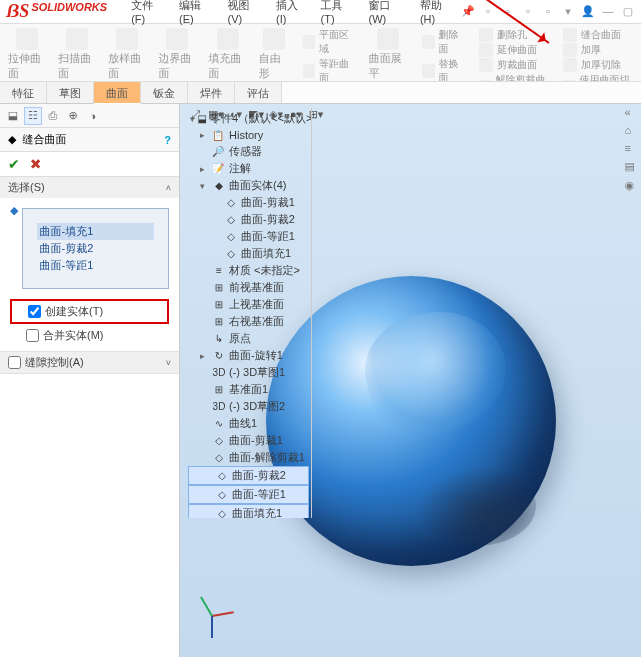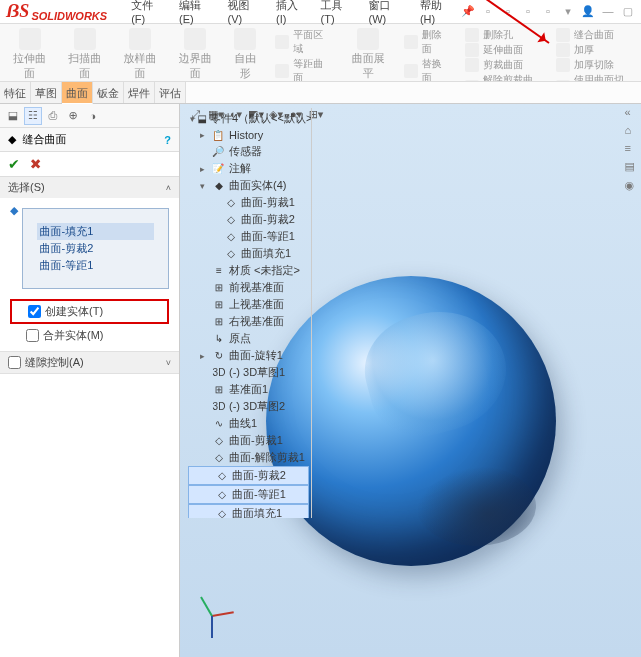--- a/index.html
+++ b/index.html
@@ -1,34 +1,34 @@
 <!DOCTYPE html>
 <html><head>
 <meta charset="utf-8">
 <style>
 * { margin: 0; padding: 0; box-sizing: border-box; font-family: "Microsoft YaHei", sans-serif; font-size: 11px; }
 body { width: 641px; height: 657px; background: #fff; overflow: hidden; position: relative; }
 
 .titlebar { height: 24px; display: flex; align-items: center; padding: 0 6px; border-bottom: 1px solid #ddd; }
-.logo { color: #d9261c; font-weight: bold; font-style: italic; font-size: 13px; display: flex; align-items: flex-end; gap: 2px; }
+.logo { color: #d9261c; font-weight: bold; font-style: italic; font-size: 13px; display: flex; align-items: flex-start; gap: 2px; }
 .logo .ds { font-size: 18px; font-family: serif; }
 .menubar { display: flex; gap: 2px; margin-left: 18px; }
 .menubar .mi { padding: 2px 6px; color: #444; cursor: pointer; }
 .right-ctrls { margin-left: auto; display: flex; gap: 6px; color: #999; }
 .right-ctrls span { width: 14px; text-align: center; }
 
 .ribbon { height: 58px; background: #f8f8f8; border-bottom: 1px solid #ddd; display: flex; align-items: flex-start; padding: 4px 8px; gap: 14px; overflow: hidden; }
-.ribbon-grp { display: flex; flex-direction: column; align-items: center; color: #999; font-size: 10px; min-width: 30px; text-align: center; }
+.ribbon-grp { display: flex; flex-direction: column; align-items: center; color: #999; font-size: 10px; min-width: 30px; }
 .ribbon-grp .ic { width: 22px; height: 22px; background: #eee; border-radius: 3px; margin-bottom: 1px; }
 .ribbon-col { display: flex; flex-direction: column; gap: 1px; justify-content: center; }
 .ribbon-col .row { display: flex; align-items: center; gap: 4px; color: #999; font-size: 10px; }
 .ribbon-col .row .ic { width: 14px; height: 14px; background: #eee; border-radius: 2px; }
 
 .tabs { height: 22px; background: #fcfcfc; display: flex; align-items: stretch; border-bottom: 1px solid #ccc; }
-.tab { padding: 4px 4px; border-right: 1px solid #ddd; color: #555; cursor: pointer; background: #f3f3f3; }
+.tab { padding: 4px 12px; border-right: 1px solid #ddd; color: #555; cursor: pointer; background: #f3f3f3; }
 .tab.active { background: #fdba74; border-bottom: 1px solid #fff; margin-bottom: -1px; }
 
 .workspace { display: flex; height: 553px; }
 
 .left-panel { width: 180px; border-right: 1px solid #ccc; background: #fff; display: flex; flex-direction: column; }
 .lp-toolbar { height: 24px; display: flex; align-items: center; gap: 2px; padding: 0 4px; border-bottom: 1px solid #ddd; background: #f8f8f8; }
 .lp-toolbar .ti { width: 18px; height: 18px; display: flex; align-items: center; justify-content: center; color: #666; border: 1px solid transparent; cursor: pointer; }
 .lp-toolbar .ti.active { border: 1px solid #aacaf1; background: #e4efff; }
 
 .pm-header { display: flex; align-items: center; gap: 6px; padding: 4px 8px; background: #f8f8f8; border-bottom: 1px solid #ddd; }
@@ -122,20 +122,24 @@
       <div class="ribbon-grp">
         <div class="ic"></div>
         <span>放样曲面</span>
       </div>
       <div class="ribbon-grp">
         <div class="ic"></div>
         <span>边界曲面</span>
       </div>
       <div class="ribbon-grp">
         <div class="ic"></div>
+        <span>填充曲面</span>
+      </div>
+      <div class="ribbon-grp">
+        <div class="ic"></div>
         <span>自由形</span>
       </div>
     </div>
   <div class="ribbon-col" id="rc1">
       <div class="row"><div class="ic"></div>平面区域</div>
       <div class="row"><div class="ic"></div>等距曲面</div>
     </div>
   <div class="ribbon-grp">
       <div class="ic"></div>
       <span>曲面展平</span>

